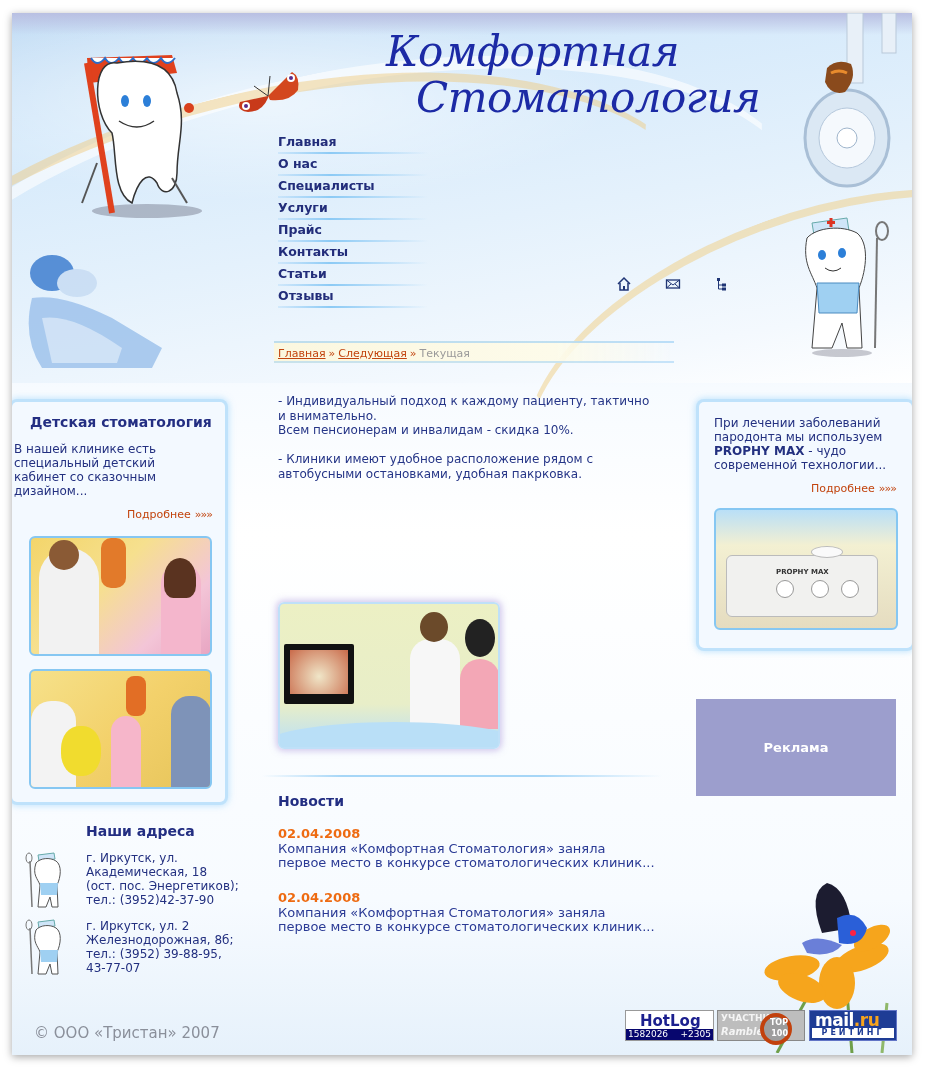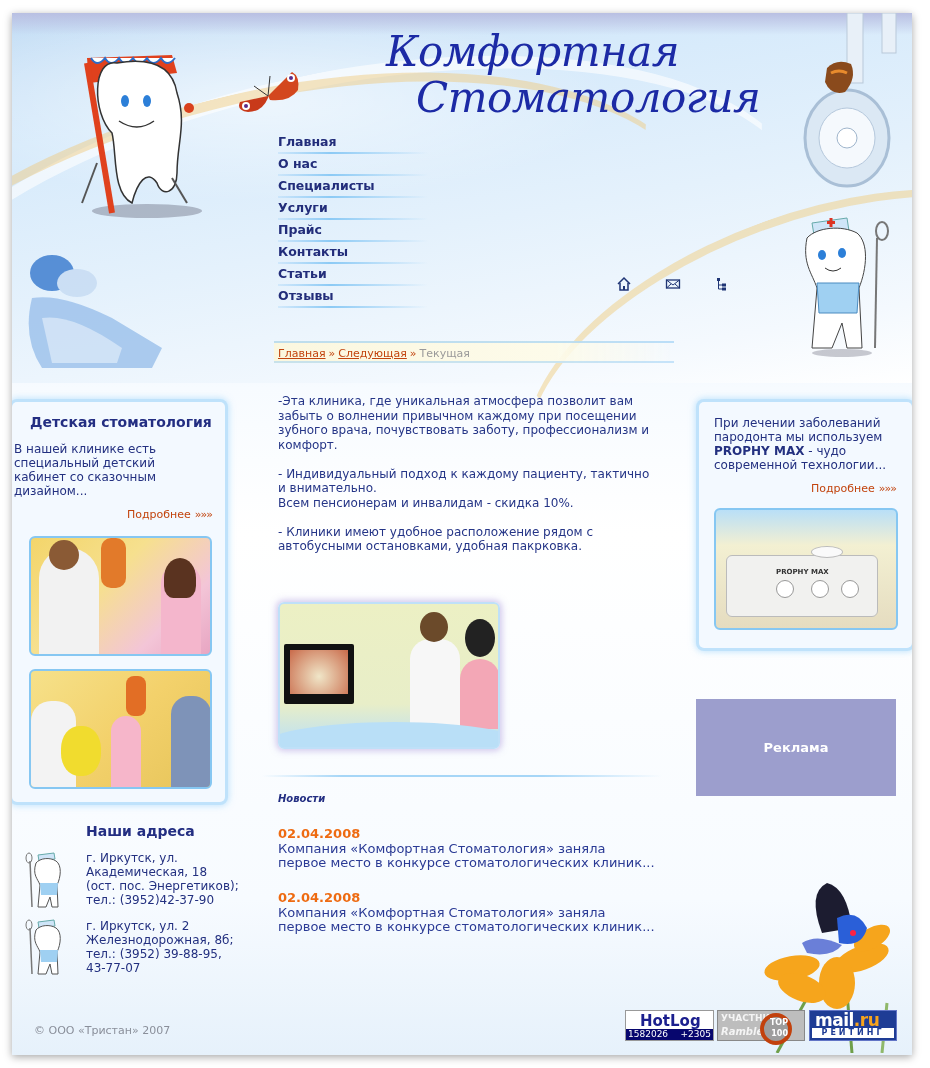--- a/index.html
+++ b/index.html
@@ -87,36 +87,36 @@
     position: absolute; left: 266px; top: 381px; width: 380px;
     font-size: 12px; line-height: 14.5px; color: #253587;
   }
   .main-text p { margin: 0 0 14.5px 0; }
 
   .hr-line {
     position: absolute; height: 2px;
     background: linear-gradient(90deg, rgba(150,205,245,0) 0%, #a6d6f7 20%, #a6d6f7 70%, rgba(150,205,245,0) 100%);
   }
 
-  .news-title { position: absolute; left: 266px; top: 780px; font-size: 10px; font-weight: bold; color: #232e82; font-style: italic; }
+  .news-title { position: absolute; left: 266px; top: 780px; font-size: 14px; font-weight: bold; color: #232e82; }
   .news-item { position: absolute; left: 266px; width: 420px; }
   .news-date { font-size: 13px; font-weight: bold; color: #ee6b12; line-height: 17px; }
   .news-link { font-size: 13px; color: #2a3a95; line-height: 13.5px; display: block; }
 
   .addr-title { position: absolute; left: 74px; top: 810px; font-size: 14px; font-weight: bold; color: #232e82; }
   .addr-block { position: absolute; left: 74px; width: 180px; font-size: 12px; line-height: 14px; color: #233080; }
   .addr-mascot { position: absolute; width: 48px; height: 62px; }
 
   .ad-box {
     position: absolute; left: 684px; top: 686px; width: 200px; height: 97px;
     background: #9c9ecd; color: #ffffff; font-weight: bold; font-size: 13px;
     display: flex; align-items: center; justify-content: center;
   }
 
-  .copyright { position: absolute; left: 22px; top: 1011px; font-size: 11px; color: #8a8f9a; }
+  .copyright { position: absolute; left: 22px; top: 1011px; font-size: 15px; color: #8a8f9a; }
 
   .counter { position: absolute; top: 997px; height: 31px; box-sizing: border-box; }
   .hotlog { left: 613px; width: 89px; background: #fff; border: 1px solid #999; }
   .hotlog .name { position: absolute; left: 14px; top: 1px; font-size: 15px; font-weight: bold; color: #1b1f8e; }
   .hotlog .stats { position: absolute; left: 0; bottom: 0; width: 87px; height: 11px; background: #07066e; color: #fff; font-size: 9px; line-height: 11px; }
   .hotlog .stats span { position: absolute; top: 0; }
   .rambler { left: 705px; width: 88px; background: #bdbdbd; border: 1px solid #888; color: #fff; font-weight: bold; }
   .rambler .t1 { position: absolute; left: 3px; top: 2px; font-size: 9px; color: #f4f4f4; }
   .rambler .t2 { position: absolute; left: 3px; top: 15px; font-size: 10px; font-style: italic; color: #f4f4f4; }
   .rambler .top { position: absolute; right: 12px; top: 2px; width: 24px; height: 24px; border-radius: 50%; background: #9d9d9d; border: 4px solid #c2410c; font-size: 8px; line-height: 11px; text-align: right; color: #fff; }
@@ -245,21 +245,20 @@
     <div class="photo" style="left:17px; top:267px; width:183px; height:120px; background: linear-gradient(135deg,#f6e18a 0%,#f3d16b 50%,#e6c45a 100%);">
       <div style="position:absolute; left:0px; top:30px; width:45px; height:90px; background:#f3f3f3; border-radius:20px 20px 0 0;"></div>
       <div style="position:absolute; left:30px; top:55px; width:40px; height:50px; background:#f1dc2e; border-radius:45%;"></div>
       <div style="position:absolute; left:80px; top:45px; width:30px; height:75px; background:#f6b6ca; border-radius:15px 15px 0 0;"></div>
       <div style="position:absolute; left:140px; top:25px; width:40px; height:95px; background:#7e93b8; border-radius:18px 18px 0 0;"></div>
       <div style="position:absolute; left:95px; top:5px; width:20px; height:40px; background:#e26e25; border-radius:8px;"></div>
     </div>
   </div>
 
   <div class="main-text">
-    <p>-Эта клиника, где уникальная атмосфера позволит вам забыть о волнении привычном каждому при посещении зубного врача, почувствовать заботу, профессионализм и комфорт.</p>
     <p><span>- Индивидуальный подход к каждому пациенту, тактично и внимательно.</span><br><span>Всем пенсионерам и инвалидам - скидка 10%.</span></p>
     <p>- Клиники имеют удобное расположение рядом с автобусными остановками, удобная пакрковка.</p>
   </div>
 
   <div class="photo" style="left:266px; top:589px; width:222px; height:147px; border-color:#bfe0f8; box-shadow: 0 0 6px 2px rgba(170,150,220,0.5); background: linear-gradient(180deg,#ecf0c4 0%,#e8eec8 70%,#b9dff7 100%);">
     <div style="position:absolute; left:4px; top:40px; width:70px; height:60px; background:#111; border-radius:2px;"></div>
     <div style="position:absolute; left:10px; top:46px; width:58px; height:44px; background: radial-gradient(circle at 50% 60%, #f0e6c8, #c96a4a);"></div>
     <div style="position:absolute; left:130px; top:35px; width:50px; height:90px; background:#f7f7f7; border-radius:20px 20px 0 0;"></div>
     <div style="position:absolute; left:140px; top:8px; width:28px; height:30px; background:#6b4a2a; border-radius:50%;"></div>
     <div style="position:absolute; left:180px; top:55px; width:40px; height:70px; background:#f3a7b6; border-radius:20px 20px 0 0;"></div>

